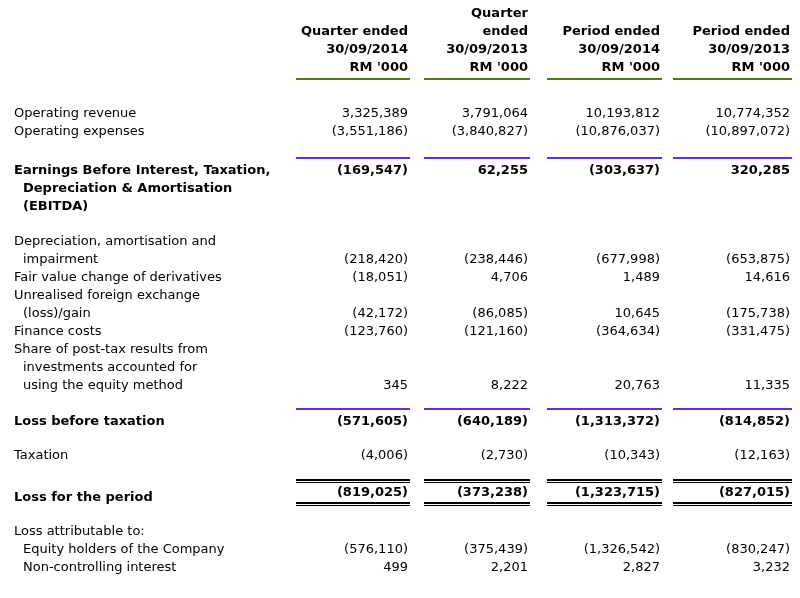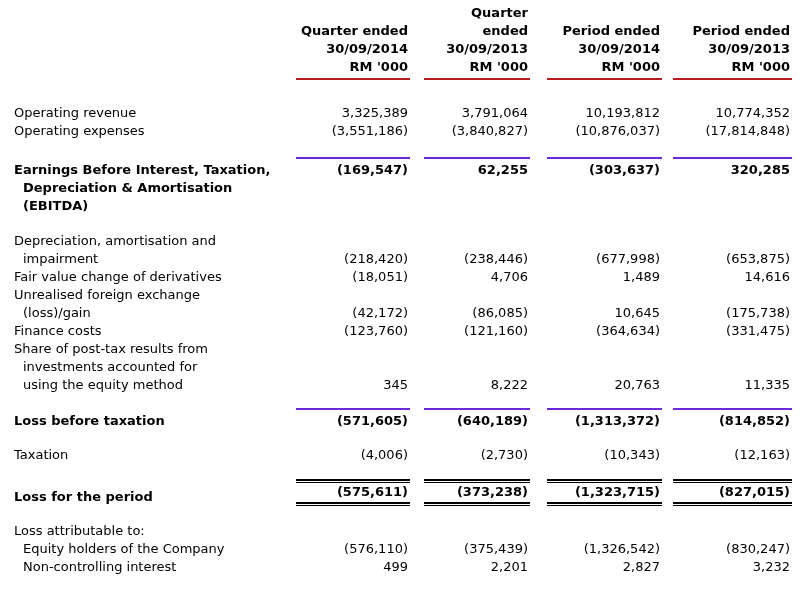--- a/index.html
+++ b/index.html
@@ -15,21 +15,21 @@
     width: 792px;
     border-collapse: collapse;
     table-layout: fixed;
     font-family: "DejaVu Sans", "Liberation Sans", sans-serif;
     font-size: 13px;
     line-height: 18px;
     color: #000000;
   }
   th, td { padding: 0; vertical-align: bottom; }
   th { text-align: right; font-weight: bold; }
-  th .hwrap { border-bottom: 2px solid #b91c1c; padding: 0 2px 2px 0; }
+  th .hwrap { border-bottom: 2px solid #4d7c0f; padding: 0 2px 2px 0; }
   th.c2, td.c2 { padding-left: 14px; }
   th.c3, td.c3 { padding-left: 17px; }
   th.c4, td.c4 { padding-left: 11px; }
   td.label { text-align: left; padding-left: 14px; }
   td.label.ind { padding-left: 23px; }
   td.num { text-align: right; }
   .bold { font-weight: bold; }
   .vinner { padding-right: 2px; }
   
   .vwrap.top { border-top: 2px solid #6d28d9; }
@@ -123,21 +123,21 @@
               <div class="vinner">(3,840,827)</div>
             </div>
           </td>
           <td class="num c3">
             <div class="vwrap">
               <div class="vinner">(10,876,037)</div>
             </div>
           </td>
           <td class="num c4">
             <div class="vwrap">
-              <div class="vinner">(17,814,848)</div>
+              <div class="vinner">(10,897,072)</div>
             </div>
           </td>
         </tr>
         <tr class="sp">
           <td colspan="5" style="height: 17px;"></td>
         </tr>
         <tr>
           <td class="label bold">Earnings Before Interest, Taxation,</td>
           <td class="num c1 bold">
             <div class="vwrap top">
@@ -365,21 +365,21 @@
             </div>
           </td>
         </tr>
         <tr class="sp">
           <td colspan="5" style="height: 15px;"></td>
         </tr>
         <tr>
           <td class="label bold">Loss for the period</td>
           <td class="num c1 bold">
             <div class="vwrap double">
-              <div class="vinner">(575,611)</div>
+              <div class="vinner">(819,025)</div>
             </div>
           </td>
           <td class="num c2 bold">
             <div class="vwrap double">
               <div class="vinner">(373,238)</div>
             </div>
           </td>
           <td class="num c3 bold">
             <div class="vwrap double">
               <div class="vinner">(1,323,715)</div>

